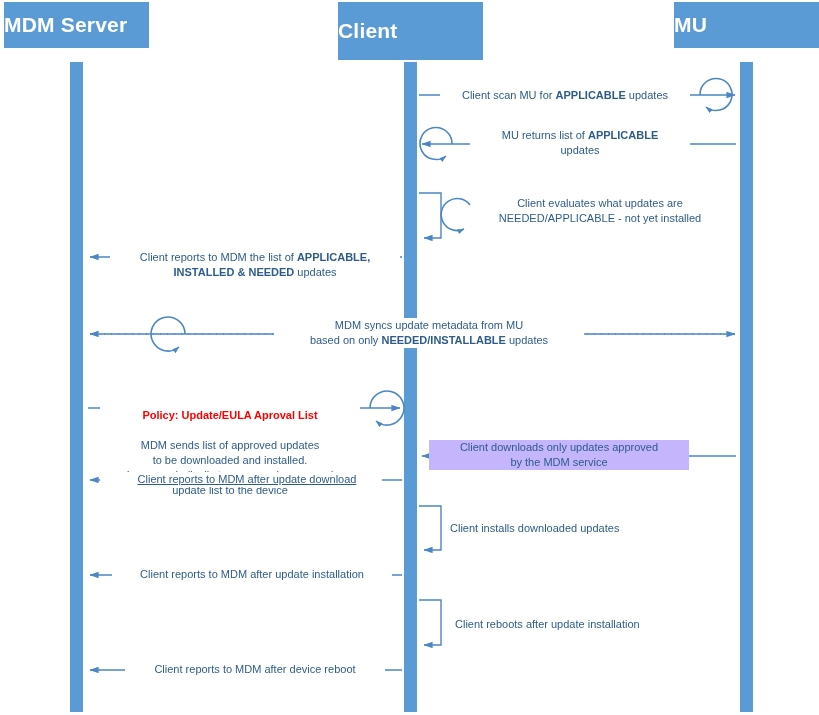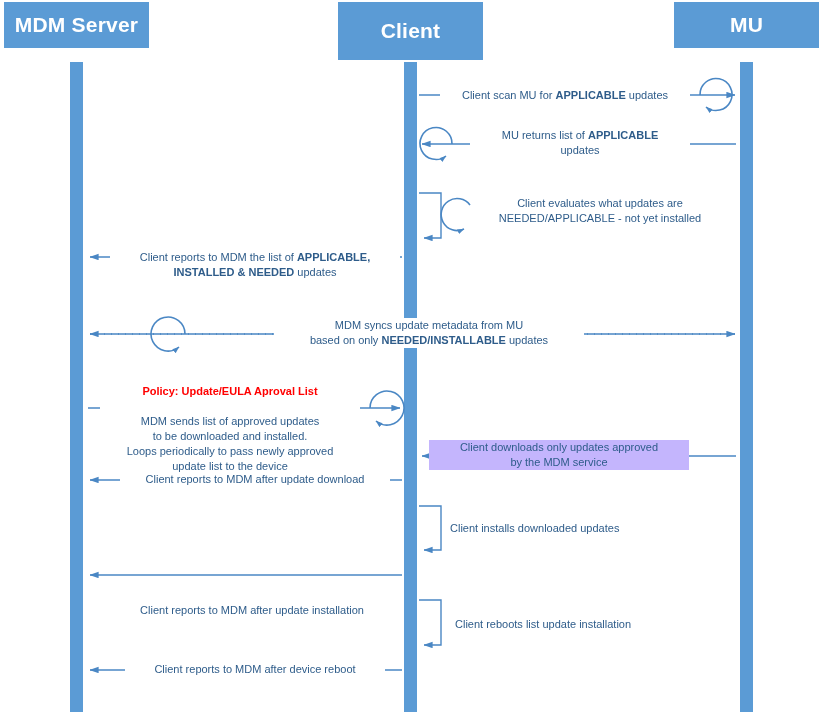--- a/index.html
+++ b/index.html
@@ -2,25 +2,25 @@
 <html><head>
 <meta charset="utf-8">
 <style>
   html,body{margin:0;padding:0;}
   body{
     width:819px;height:715px;background:#ffffff;
     font-family:"Liberation Sans", sans-serif;
     position:relative;overflow:hidden;
   }
   #diagram{position:absolute;left:0;top:0;width:819px;height:715px;}
-  .hdr-box{position:absolute;box-sizing:border-box;display:flex;align-items:center;justify-content:center;}
+  .hdr-box{position:absolute;box-sizing:border-box;display:flex;align-items:center;}
   .hdr-label{color:#ffffff;font-size:21px;font-weight:bold;letter-spacing:.2px;white-space:nowrap;}
   .msg{position:absolute;text-align:center;color:#2E5C8A;font-size:11px;line-height:15px;white-space:pre-line;}
   .msg b{font-weight:bold;}
-  .msg .pol{display:block;color:#FF0000;font-weight:bold;}
+  .msg .pol{display:block;color:#FF0000;font-weight:bold;margin-top:24px;}
 </style>
 </head>
 <body>
 
 <svg id="diagram" viewBox="0 0 819 715" xmlns="http://www.w3.org/2000/svg">
   <defs>
     <marker id="ah" markerWidth="9" markerHeight="9" refX="8.6" refY="3.2" orient="auto" markerUnits="userSpaceOnUse">
       <path d="M0,0 L9,3.2 L0,6.4 Z" fill="#4A87C4"></path>
     </marker>
     <marker id="ahl" markerWidth="9" markerHeight="9" refX="8.6" refY="3.2" orient="auto" markerUnits="userSpaceOnUse">
@@ -115,21 +115,21 @@
 
 <div class="msg" style="left:274px;top:318px;width:310px;background:#fff;">MDM syncs update metadata from MU<br>based on only <b>NEEDED/INSTALLABLE</b> updates</div>
 
 <div class="msg" style="left:100px;top:369px;width:260px;background:#fff;">
   <span class="pol">Policy: Update/EULA Aproval List</span>
   <span>MDM sends list of approved updates<br>to be downloaded and installed.<br>Loops periodically to pass newly approved<br>update list to the device</span>
 </div>
 
 <div class="msg" style="left:429px;top:440px;width:260px;background:#c4b5fd;">Client downloads only updates approved<br>by the MDM service</div>
 
-<div class="msg" style="left:120px;top:472px;width:270px;background:#fff;">Client reports to MDM after update download</div>
+<div class="msg" style="left:112px;top:472px;width:270px;background:#fff;text-decoration:underline;">Client reports to MDM after update download</div>
 
 <div class="msg" style="left:450px;top:521px;width:250px;text-align:left;background:#fff;">Client installs downloaded updates</div>
 
-<div class="msg" style="left:112px;top:567px;width:280px;background:#fff;margin-top:36px;">Client reports to MDM after update installation</div>
+<div class="msg" style="left:112px;top:567px;width:280px;background:#fff;">Client reports to MDM after update installation</div>
 
-<div class="msg" style="left:455px;top:617px;width:260px;text-align:left;background:#fff;">Client reboots list update installation</div>
+<div class="msg" style="left:455px;top:617px;width:260px;text-align:left;background:#fff;">Client reboots after update installation</div>
 
 <div class="msg" style="left:125px;top:662px;width:260px;background:#fff;">Client reports to MDM after device reboot</div>
 
 </body></html>

